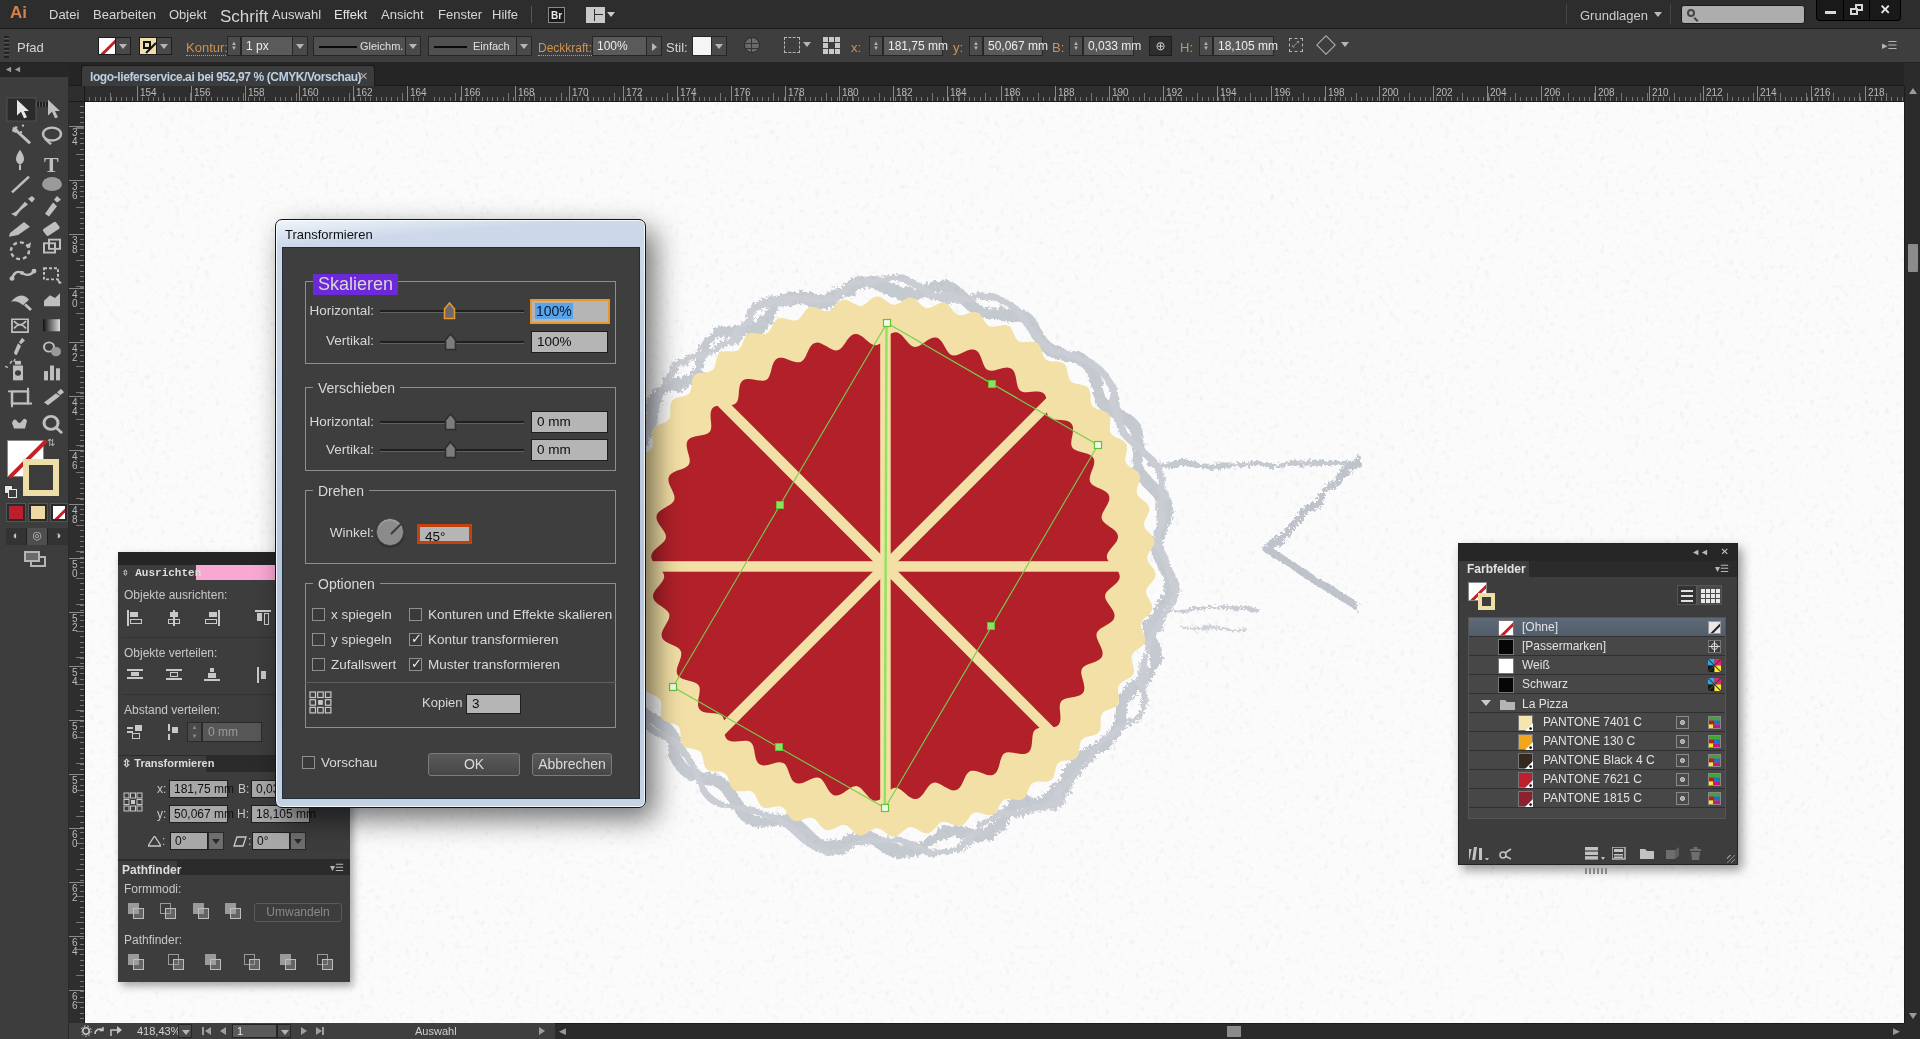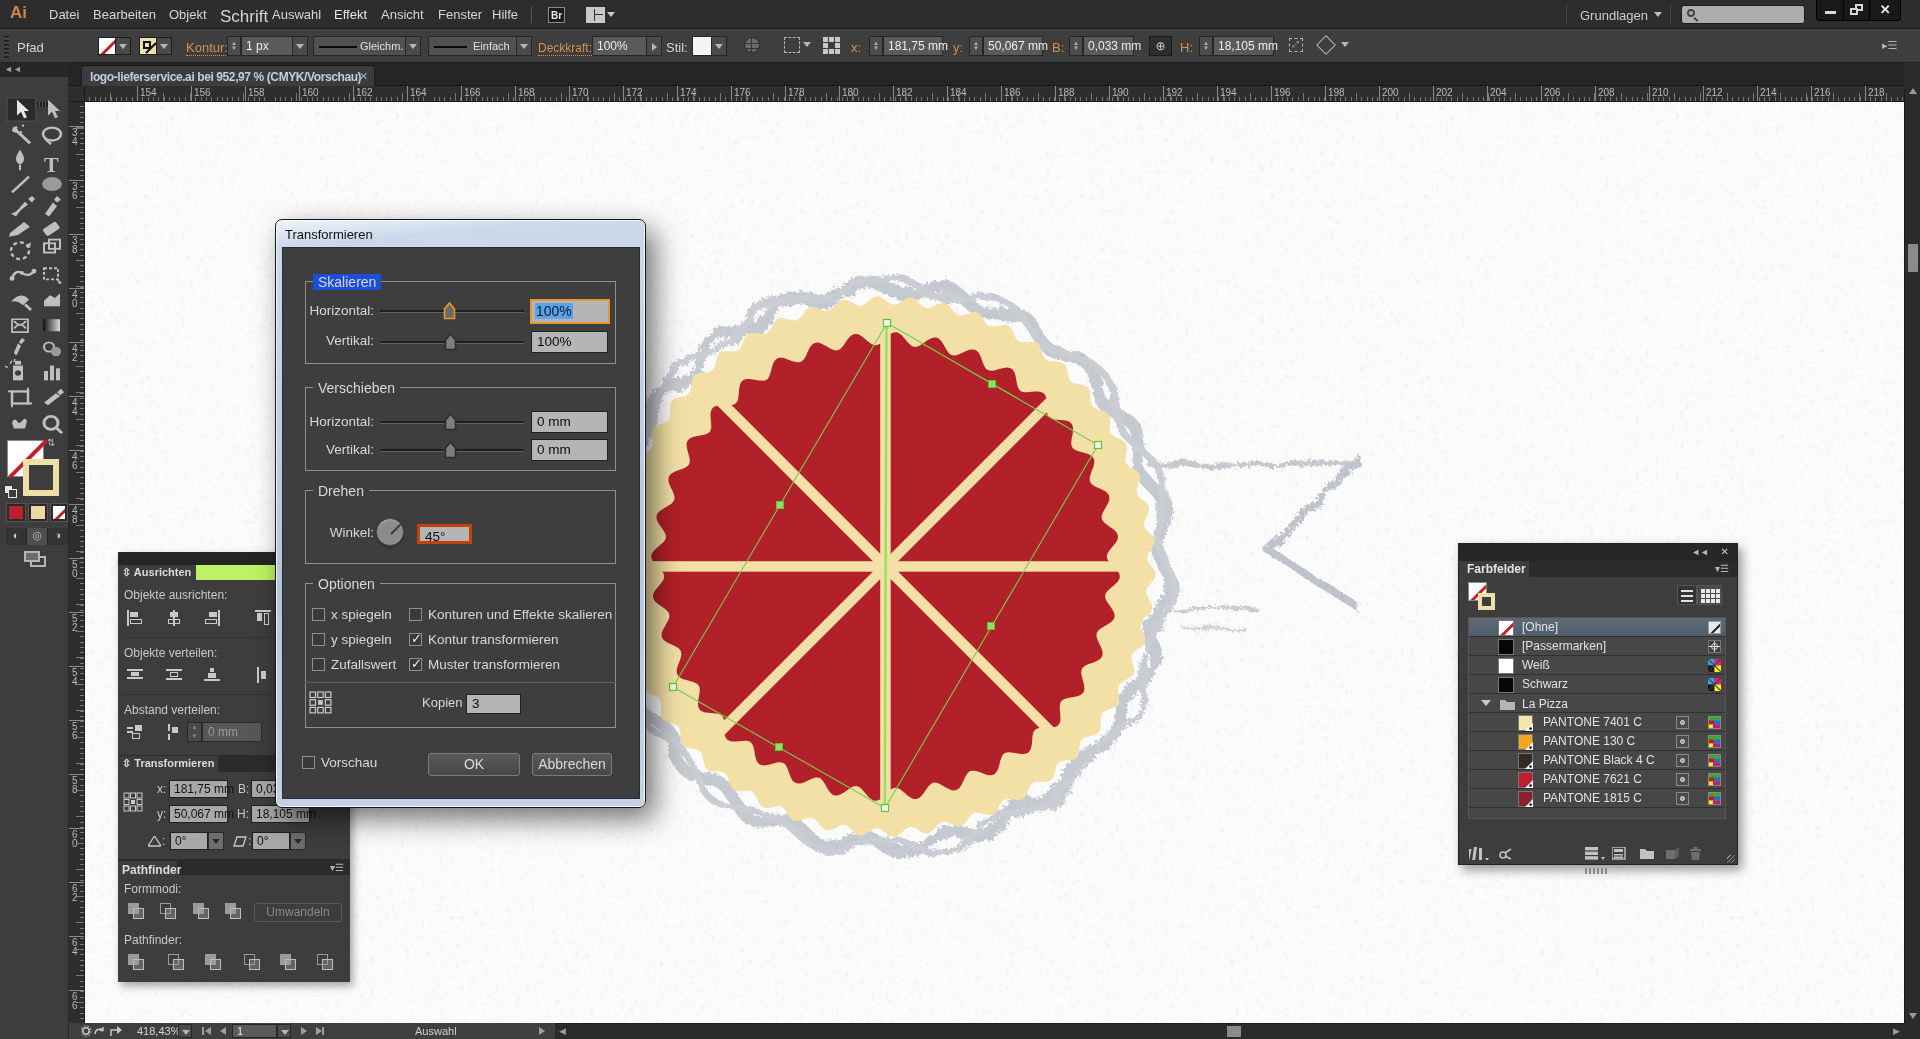--- a/index.html
+++ b/index.html
@@ -453,21 +453,21 @@
     <span style="position:absolute;left:4px;top:2px;color:#9a9a9a;font-size:9px;">◀</span>
     <div style="position:absolute;left:672px;top:2px;width:14px;height:11px;background:#8b8b8b;"></div>
     <span style="position:absolute;right:4px;top:2px;color:#9a9a9a;font-size:9px;">▶</span>
   </div>
 </div>
 <div class="abs" style="left:1904px;top:1023px;width:16px;height:16px;background:#2b2b2b;"></div>
 
 <div class="abs" style="left:118px;top:552px;width:232px;height:430px;background:#3d3d3d;box-shadow:3px 4px 8px rgba(0,0,0,.35);">
 
  <div class="abs" style="left:0;top:0;width:232px;height:13px;background:#252525;"></div>
- <div class="abs" style="left:0;top:13px;width:232px;height:15px;background:#bef264;">
+ <div class="abs" style="left:0;top:13px;width:232px;height:15px;background:#f9a8d4;font-family:Liberation Mono, monospace;">
    <div class="abs" style="left:0;top:0;width:78px;height:15px;background:#3d3d3d;">
         <span style="position:absolute;left:4px;top:1px;color:#dcdcdc;font-size:11px;font-weight:bold;white-space:nowrap;">⇳ Ausrichten</span>
       </div>
  </div>
  <div class="abs" style="left:0;top:28px;width:232px;height:173px;background:#3d3d3d;">
    <span class="abs lbl" style="left:6px;top:8px;">Objekte ausrichten:</span>
 <div class="abs" style="left:9px;top:30px;width:16px;height:16px;">
         <div style="position:absolute;left:0;top:0;width:2px;height:16px;background:#c9c9c9;"></div>
         <div style="position:absolute;left:3px;top:2px;width:8px;height:5px;background:#c9c9c9;"></div>
         <div style="position:absolute;left:3px;top:9px;width:12px;height:5px;border:1px solid #c9c9c9;"></div>
@@ -519,21 +519,21 @@
       <div class="abs" style="left:48px;top:144px;width:16px;height:16px;">
         <div style="position:absolute;left:2px;top:0;width:2px;height:7px;background:#c9c9c9;"></div>
         <div style="position:absolute;left:2px;top:10px;width:2px;height:6px;background:#c9c9c9;"></div>
         <div style="position:absolute;left:6px;top:3px;width:6px;height:6px;background:#c9c9c9;"></div>
       </div>
    <div class="abs" style="left:69px;top:142px;width:15px;height:20px;background:#4a4a4a;border:1px solid #2a2a2a;color:#8a8a8a;font-size:6px;text-align:center;line-height:9px;">▲<br>▼</div>
    <div class="abs" style="left:84px;top:142px;width:60px;height:20px;background:#575757;border:1px solid #2a2a2a;color:#9a9a9a;font-size:12px;line-height:18px;padding:0 5px;">0 mm</div>
  </div>
 
  <div class="abs" style="left:0;top:203px;width:232px;height:17px;background:#2b2b2b;">
-   <div class="abs" style="left:0;top:1px;width:100px;height:16px;background:#3d3d3d;">
+   <div class="abs" style="left:0;top:1px;width:88px;height:16px;background:#3d3d3d;">
         <span style="position:absolute;left:4px;top:1px;color:#dcdcdc;font-size:11px;font-weight:bold;white-space:nowrap;">⇳ Transformieren</span>
       </div>
  </div>
  <div class="abs" style="left:0;top:220px;width:232px;height:84px;background:#3d3d3d;">
    <svg class="abs" style="left:5px;top:20px;" width="20" height="20" viewBox="0 0 20 20">
         <g fill="none" stroke="#c9c9c9">
           <rect x="1" y="1" width="5" height="5"></rect>
           <rect x="7.5" y="1" width="5" height="5"></rect>
           <rect x="14" y="1" width="5" height="5"></rect>
           <rect x="1" y="7.5" width="5" height="5"></rect>
@@ -856,21 +856,21 @@
     <div style="position:absolute;right:2px;bottom:1px;width:8px;height:8px;background:repeating-linear-gradient(135deg,transparent 0 2px,#8a8a8a 2px 3px);"></div>
   </div>
 </div>
 <div class="abs" style="left:1585px;top:868px;width:23px;height:6px;background:repeating-linear-gradient(90deg,#888 0 2px,transparent 2px 4px);"></div>
 
 <div class="abs" style="left:275px;top:219px;width:371px;height:589px;border-radius:7px;border:1px solid #10161d;background:linear-gradient(175deg,#f0f5fb,#cdd9ea 26px,#b6c5da 60%,#c5d3e5);box-shadow:9px 11px 28px rgba(0,0,0,.55), inset 0 0 0 1px rgba(255,255,255,.8);">
   <span class="abs" style="left:9px;top:7px;color:#101010;font-size:13px;">Transformieren</span>
   <div class="abs" style="left:6px;top:27px;width:358px;height:552px;background:#3e3e3e;border:1px solid #222e3c;">
 
     <div class="abs" style="left:22px;top:33px;width:311px;height:83px;border:1px solid #8f8f8f;"></div>
-    <span class="abs" style="left:30px;top:26px;background:#1d4ed8;padding:0 5px;color:#d8d8d8;font-size:14px;">Skalieren</span>
+    <span class="abs" style="left:30px;top:26px;background:#6d28d9;padding:0 5px;color:#d8d8d8;font-size:18px;">Skalieren</span>
     <div class="abs" style="left:10px;top:55px;width:81px;text-align:right;color:#d8d8d8;font-size:13.5px;">Horizontal:</div>
     <div class="abs" style="left:97px;top:62px;width:144px;height:3px;background:#1f1f1f;border-bottom:1px solid #606060;"></div>
       <svg class="abs" style="left:159px;top:53px;" width="15" height="20">
         <path d="M2.5,8 L7.5,2 L12.5,8 L12.5,17.5 L2.5,17.5 Z" fill="#6a6a6a" stroke="#e8962e" stroke-width="1.6"></path>
       </svg>
     <div class="abs" style="left:247px;top:51px;width:80px;height:25px;background:#b5b5b5;border:2px solid #e8962e;">
         <span style="position:absolute;left:3px;top:2px;background:#5ba3e8;color:#081c30;font-size:14px;padding:0 1px;">100%</span>
       </div>
     <div class="abs" style="left:10px;top:85px;width:81px;text-align:right;color:#d8d8d8;font-size:13.5px;">Vertikal:</div>
     <div class="abs" style="left:97px;top:93px;width:144px;height:3px;background:#1f1f1f;border-bottom:1px solid #606060;"></div>

